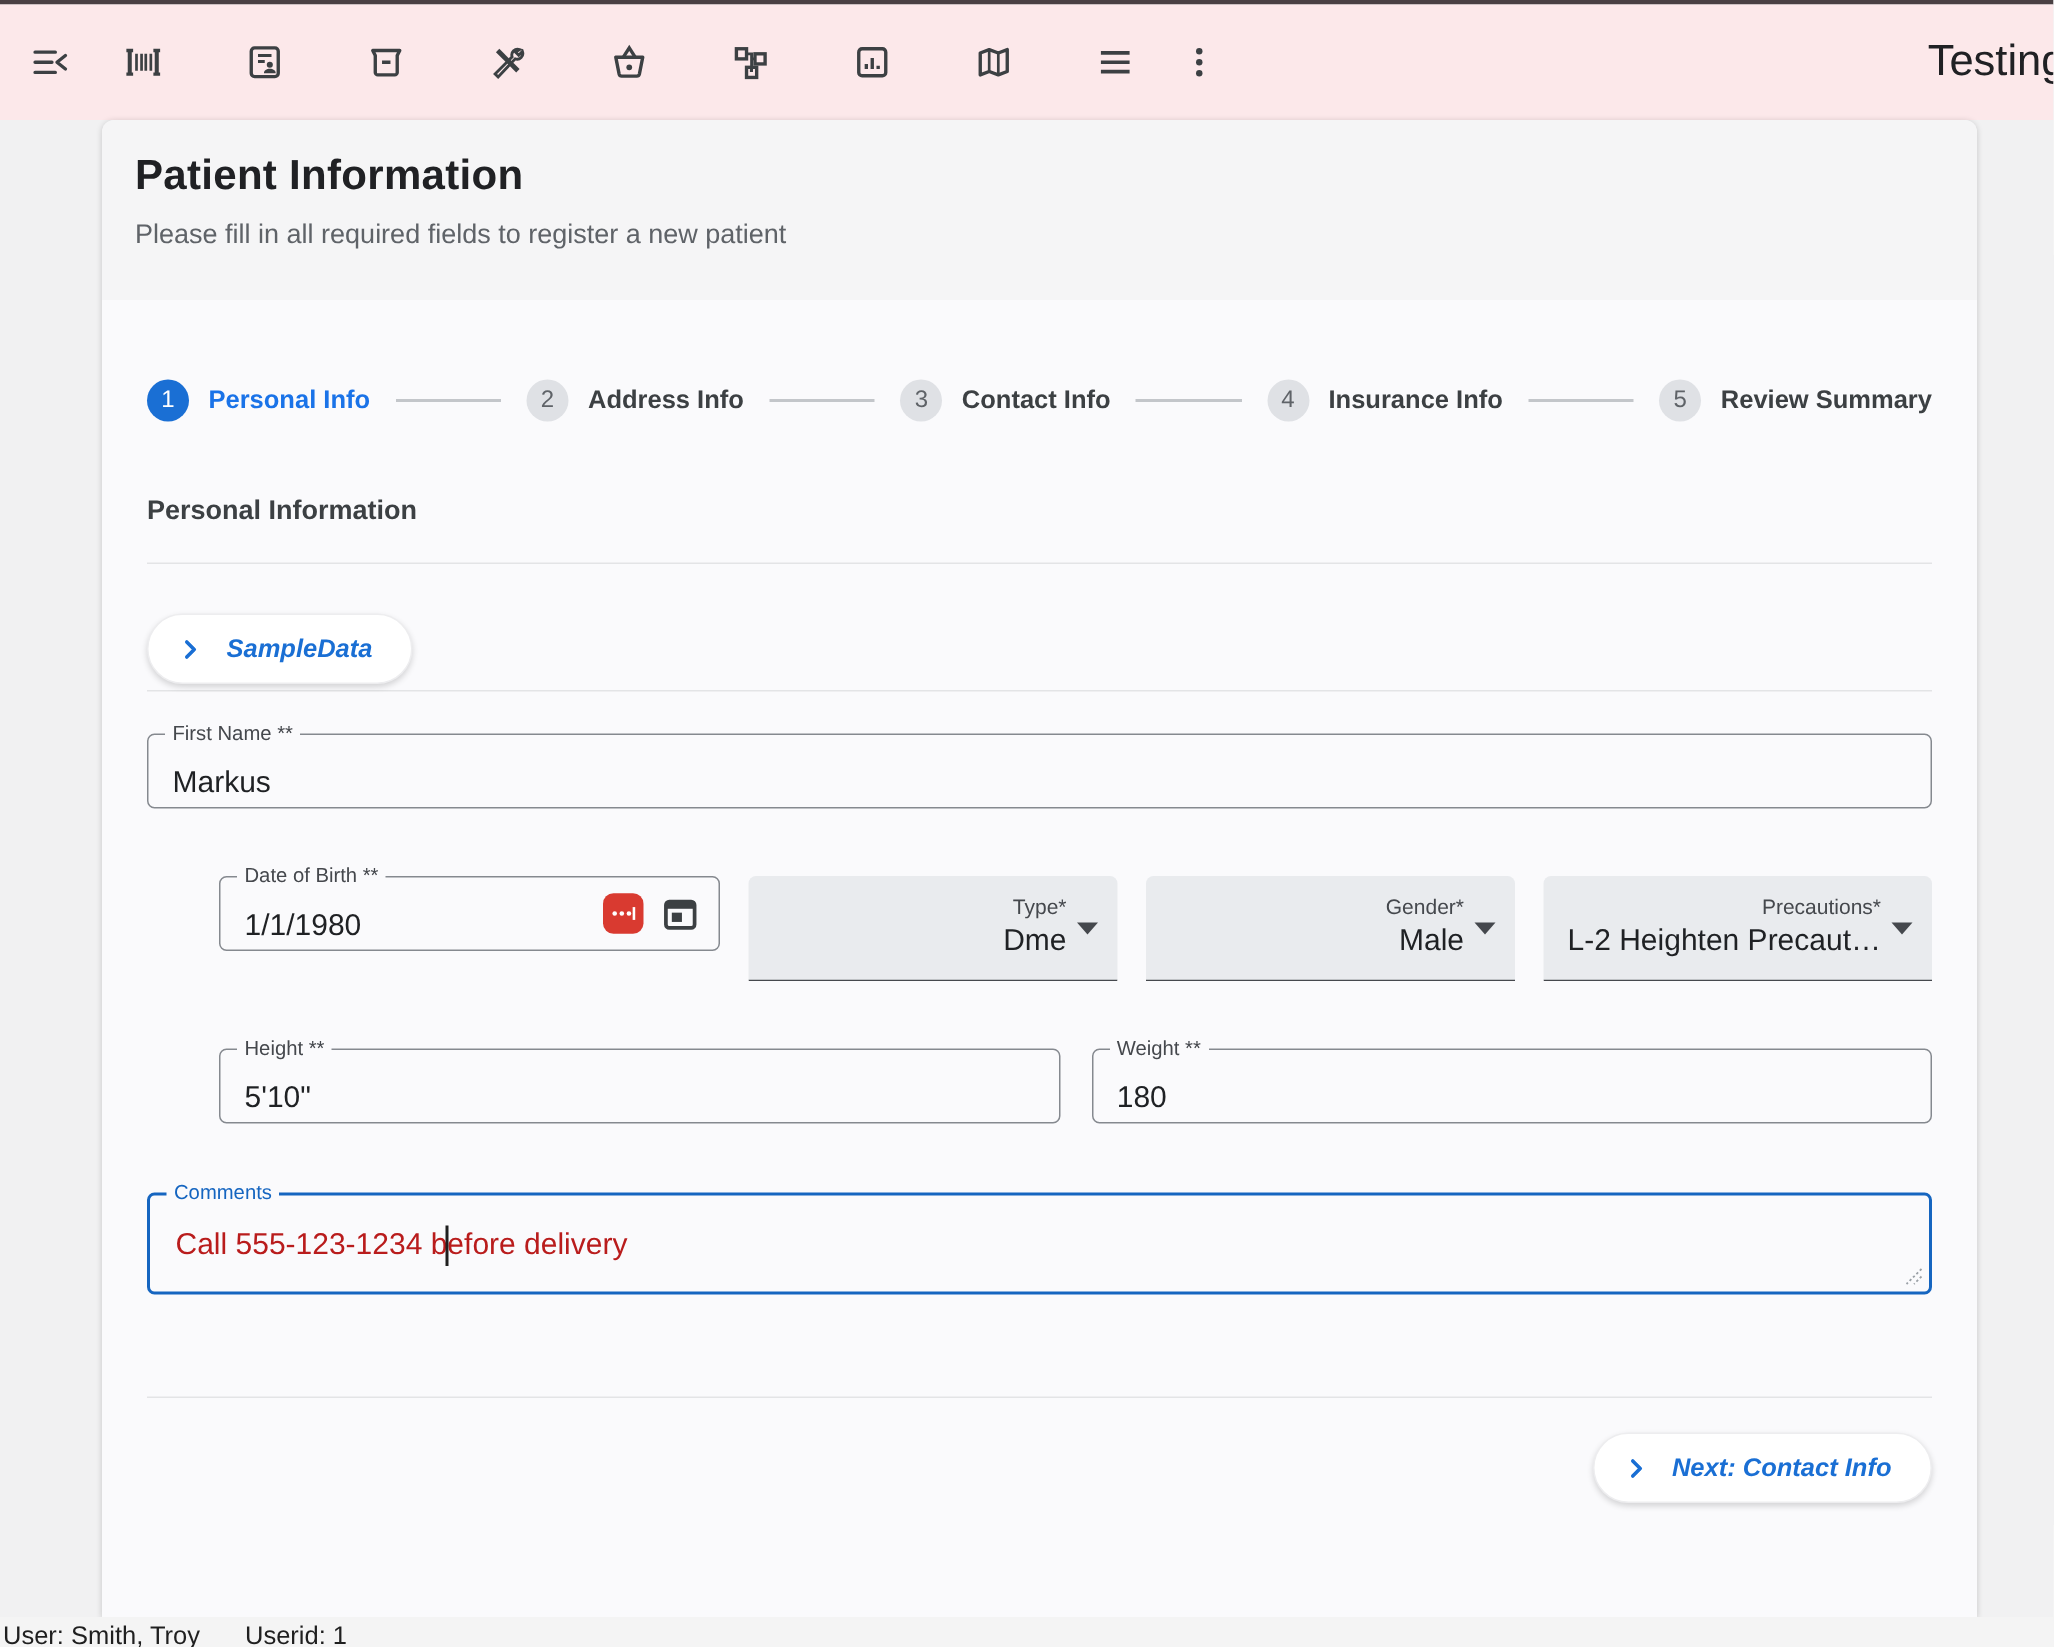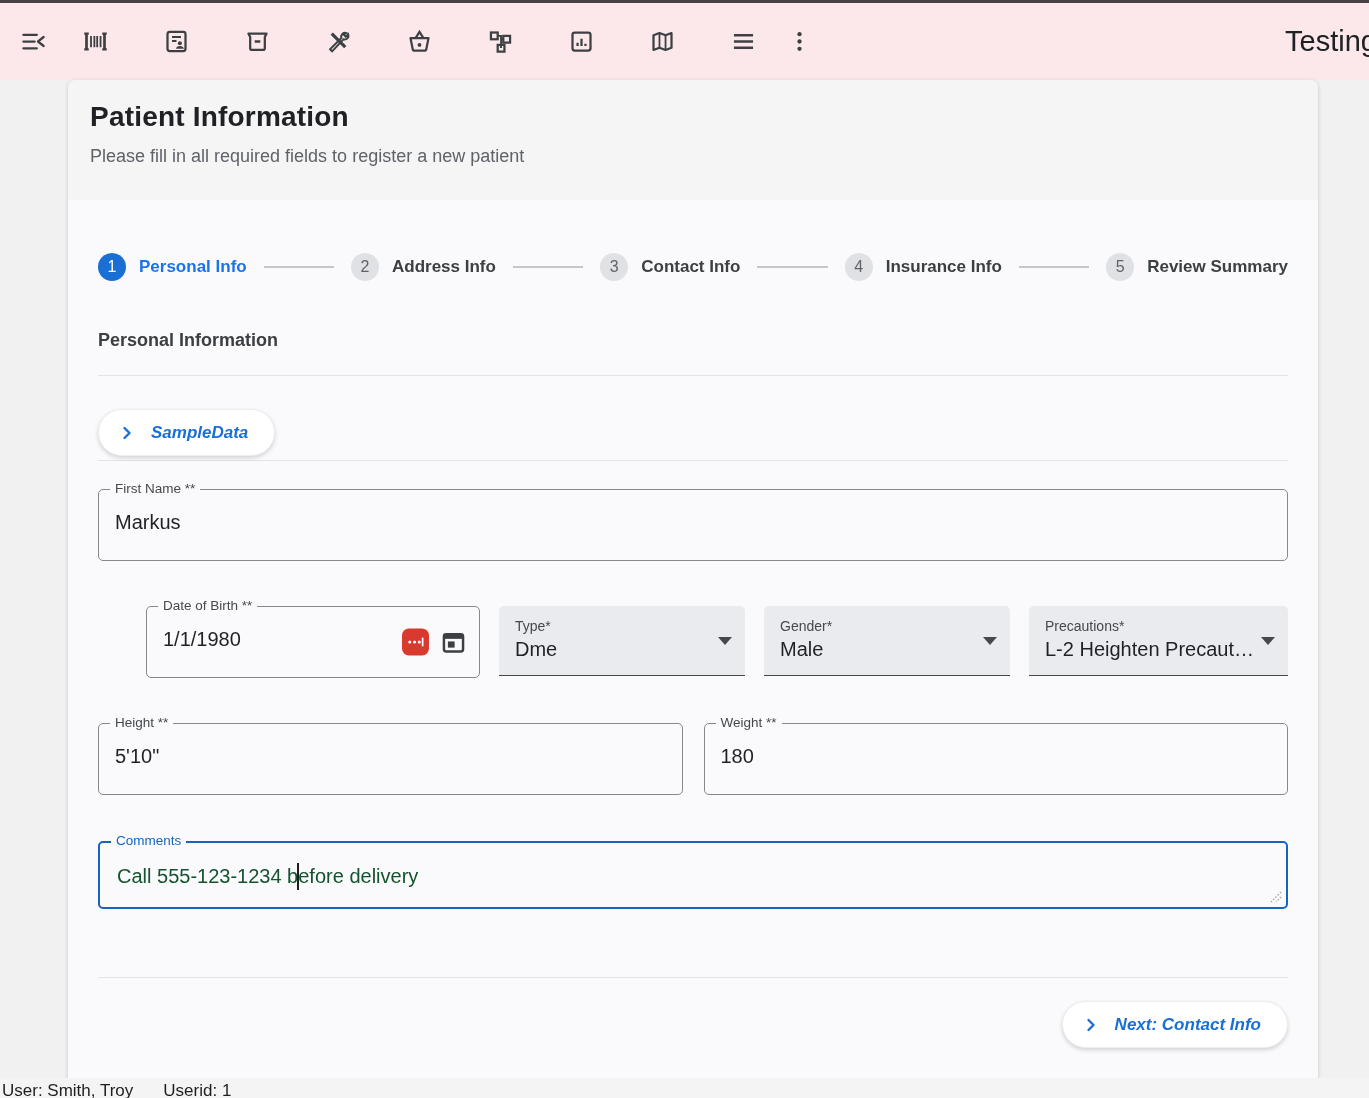--- a/index.html
+++ b/index.html
@@ -46,47 +46,47 @@
 
   .pill-btn { display:inline-flex; align-items:center; gap:16px; height:47px; padding:0 26px 0 20px;
     background:#fff; border:1px solid #ededef; border-radius:24px; cursor:pointer;
     box-shadow:0 2px 4px rgba(0,0,0,.16); }
   .pill-btn .chev { width:16px; height:16px; stroke:#1a6fd4; stroke-width:2.4; fill:none; }
   .pill-btn .pill-label { font-size:17px; font-weight:bold; color:#1a6fd4; white-space:nowrap;font-style:italic; }
   .sample-btn { margin-top:33px; }
 
   
   .row { display:flex; gap:21px; }
-  .row-1 { margin-top:28px; } .row-2 { margin-top:45px; gap:19px; } .row-3 { margin-top:45px; }
-  .field { position:relative; height:72px; border:1px solid #85898f; border-radius:5px; background:transparent; }
+  .row-1 { margin-top:28px; } .row-2 { margin-top:45px; gap:19px; } .row-3 { margin-top:45px;margin-left:48px; }
+  .field { position:relative; height:50px; border:1px solid #85898f; border-radius:5px; background:transparent; }
   .field .flabel { position:absolute; top:-9px; left:11px; padding:0 5px; background:#fafafc;
     font-size:13.5px; color:#45484d; white-space:nowrap; }
   .field .fvalue { position:absolute; left:16px; top:21px; font-size:20px; color:#1f2124; white-space:nowrap; }
   .f-half { flex:1 1 0; }
   .f-dob { width:334px; flex:0 0 auto;margin-left:48px; }
   .dob-icons { position:absolute; right:12px; top:50%; transform:translateY(-50%);
     display:flex; align-items:center; gap:11px; }
   .red-chip { width:27px; height:27px; background:#d93a30; border-radius:7px;
     display:flex; align-items:center; justify-content:center; cursor:pointer; }
   .cal-btn { width:27px; height:27px; background:transparent; border:none; cursor:pointer; padding:0; }
 
   
   .select { position:relative; height:70px; background:#e9ebee; border-radius:5px 5px 0 0;
-    border-bottom:1px solid #45484d; padding:12px 34px 0 16px; cursor:pointer; flex:1 1 0; }
+    border-bottom:1px solid #45484d; padding:12px 34px 0 16px; cursor:pointer; flex:1 1 0;text-align:right; }
   .select .slabel { font-size:14px; color:#45484d; }
   .select .svalue { margin-top:4px; font-size:20px; color:#1f2124; white-space:nowrap; overflow:hidden; }
   .caret { position:absolute; right:13px; top:31px; width:0; height:0;
     border-left:7px solid transparent; border-right:7px solid transparent; border-top:8px solid #45484d; }
 
   
   .comments { position:relative; margin-top:46px; height:68px; border:2px solid #1565c0;
     border-radius:5px; background:#fafafc; }
   .comments .flabel { position:absolute; top:-10px; left:11px; padding:0 5px; background:#fafafc;
     font-size:13.5px; color:#1565c0; }
-  .comments .fvalue { position:absolute; left:17px; top:22px; font-size:20px; color:#14532d; }
+  .comments .fvalue { position:absolute; left:17px; top:22px; font-size:20px; color:#b91c1c; }
   .text-cursor { position:absolute; left:197px; top:20px; width:1.6px; height:27px; background:#1f1f1f; }
   .resize-handle { position:absolute; right:4px; bottom:4px; width:12px; height:12px; }
 
   
   .actions { margin-top:23px; display:flex; justify-content:flex-end; }
   .footer { height:20px; background:#f4f4f4; overflow:hidden; padding:3px 0 0 2px;
     display:flex; gap:30px; font-size:17px; color:#1f1f1f; }
 </style>
 </head>
 <body>

